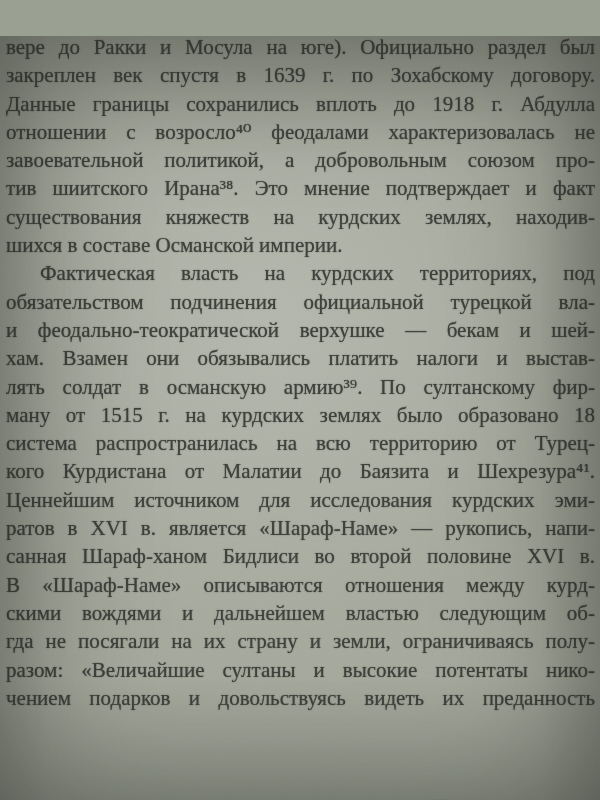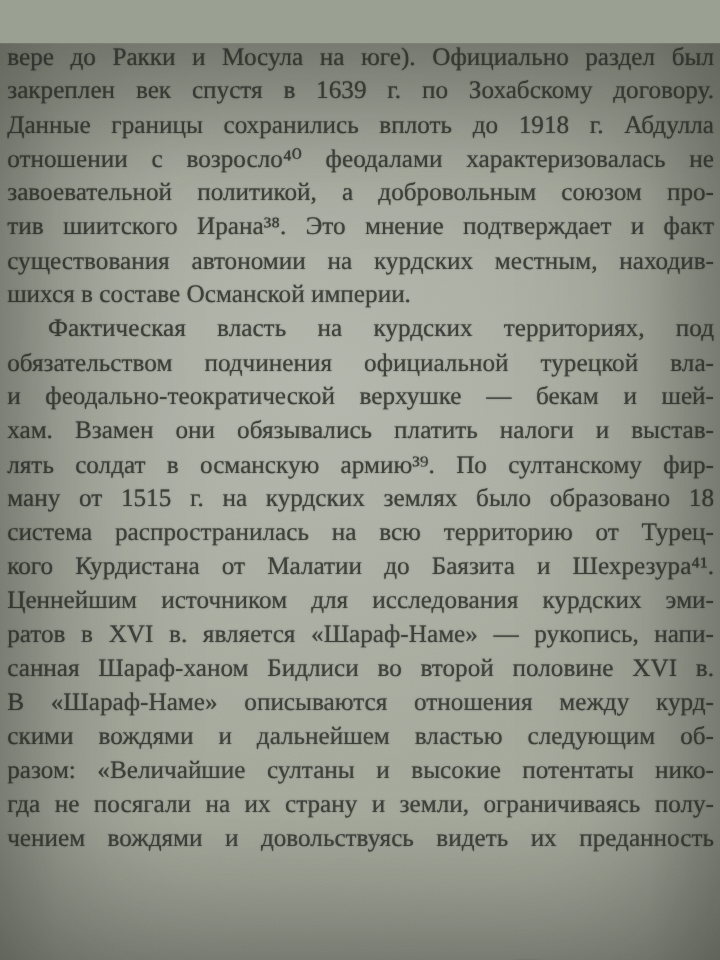--- a/index.html
+++ b/index.html
@@ -93,40 +93,40 @@
 <div class="photo">
 
   <div class="page-text">
     <div class="para">
       <div class="line">вере до Ракки и Мосула на юге). Официально раздел был</div>
       <div class="line">закреплен век спустя в 1639 г. по Зохабскому договору.</div>
       <div class="line">Данные границы сохранились вплоть до 1918 г. Абдулла</div>
       <div class="line">отношении с возросло⁴⁰ феодалами характеризовалась не</div>
       <div class="line">завоевательной политикой, а добровольным союзом про-</div>
       <div class="line">тив шиитского Ирана³⁸. Это мнение подтверждает и факт</div>
-      <div class="line">существования автономии на курдских местным, находив-</div>
+      <div class="line">существования княжеств на курдских землях, находив-</div>
       <div class="line pend">шихся в составе Османской империи.</div>
     </div>
     <div class="para">
       <div class="line indent">Фактическая власть на курдских территориях, под</div>
       <div class="line">обязательством подчинения официальной турецкой вла-</div>
       <div class="line">и феодально-теократической верхушке — бекам и шей-</div>
       <div class="line">хам. Взамен они обязывались платить налоги и выстав-</div>
       <div class="line">лять солдат в османскую армию³⁹. По султанскому фир-</div>
       <div class="line">ману от 1515 г. на курдских землях было образовано 18</div>
       <div class="line">система распространилась на всю территорию от Турец-</div>
       <div class="line">кого Курдистана от Малатии до Баязита и Шехрезура⁴¹.</div>
       <div class="line">Ценнейшим источником для исследования курдских эми-</div>
       <div class="line">ратов в XVI в. является «Шараф-Наме» — рукопись, напи-</div>
       <div class="line">санная Шараф-ханом Бидлиси во второй половине XVI в.</div>
       <div class="line">В «Шараф-Наме» описываются отношения между курд-</div>
       <div class="line">скими вождями и дальнейшем властью следующим об-</div>
+      <div class="line">гда не посягали на их страну и земли, ограничиваясь полу-</div>
       <div class="line">разом: «Величайшие султаны и высокие потентаты нико-</div>
-      <div class="line">гда не посягали на их страну и земли, ограничиваясь полу-</div>
-      <div class="line">чением вождями и довольствуясь видеть их преданность</div>
+      <div class="line">чением подарков и довольствуясь видеть их преданность</div>
     </div>
   </div>
 
   <div class="page-number">34</div>
 
   <div class="watermark">
     <span class="wm-box">Л</span>
     <span class="wm-text">абиринт.ру</span>
   </div>
 

